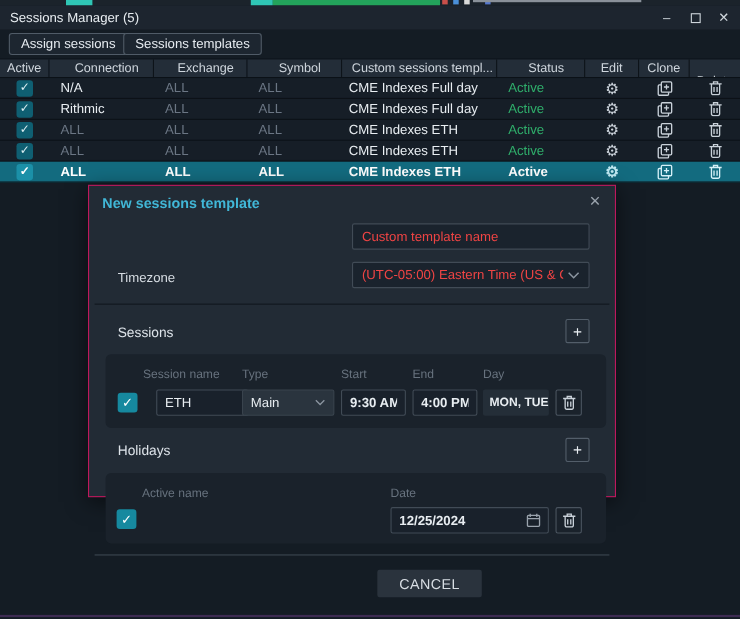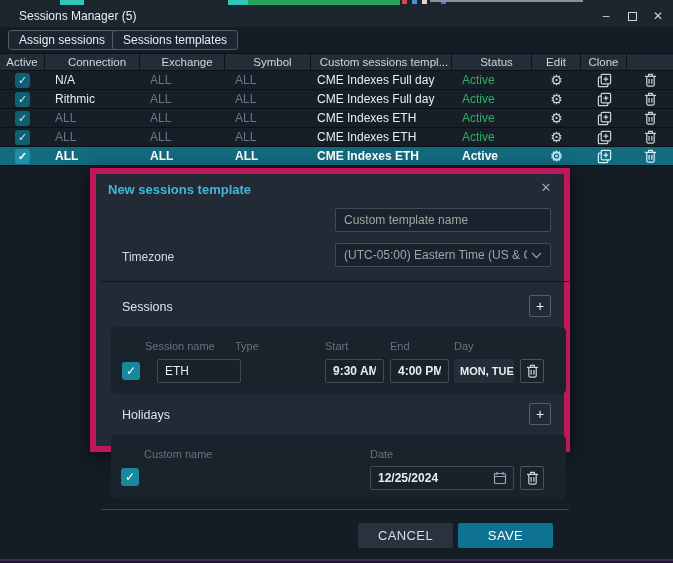--- a/index.html
+++ b/index.html
@@ -22,21 +22,21 @@
   .dot { position:absolute; top:0; width:5px; height:4px; }
   .d1 { left:402px; background:#c94f4a; }
   .d2 { left:412px; background:#4a90d9; }
   .d3 { left:422px; background:#d9d9d9; }
   .d4 { left:441px; background:#5577cc; }
   .gray-line { position:absolute; left:430px; top:0; width:153px; height:2px; background:#8a919a; }
   .bottom-line { position:absolute; left:0; top:559px; width:673px; height:2px; background:#3d2b52; }
 
   
   .titlebar { position:absolute; left:0; top:5px; width:673px; height:22px; background:#1d252f; display:flex; align-items:center; }
-  .title { font-size:12px; color:#e8edf1; padding-left:19px; }
+  .title { font-size:12px; color:#e8edf1; padding-left:9px; }
   .win-controls { position:absolute; right:6px; top:0; height:22px; display:flex; align-items:center; gap:8px; }
   .wc { width:18px; height:18px; display:flex; align-items:center; justify-content:center; color:#cfd6dc; font-size:12px; cursor:default; }
   .wc .max-box { width:9px; height:9px; border:1px solid #cfd6dc; display:block; }
 
   
   .tabs { position:absolute; left:0; top:27px; width:673px; height:26px; background:#141c24; }
   .tab-btn {
     position:absolute; top:3px; height:20px; padding:0 10px;
     background:#1d2630; border:1px solid #505b67; border-radius:3px;
     color:#e6ebf0; font-size:12px; line-height:18px;
@@ -74,29 +74,29 @@
   }
   .trow.selected .checkbox { background:#1b90a8; color:#fff; }
 
   .gear { font-size:14px; color:#ccd3db; line-height:1; }
   .trow.selected .gear { color:#bfe9f2; }
   .icon-svg { stroke:#c9d1d9; fill:none; stroke-width:1.3; }
   .trow.selected .icon-svg { stroke:#d5f0f7; }
 
   
   .modal {
-    position:absolute; left:90px; top:168px; width:480px; height:284px;
-    background:#222b35; border:6px solid #be185d; box-shadow:0 4px 18px rgba(0,0,0,.55);
+    position:absolute; left:80px; top:168px; width:480px; height:284px;
+    background:#222b35; border:1px solid #be185d; box-shadow:0 4px 18px rgba(0,0,0,.55);
   }
   .modal-title { position:absolute; left:12px; top:8px; font-size:13px; font-weight:bold; color:#41b7d7; }
   .modal-close { position:absolute; right:10px; top:6px; font-size:13px; color:#9aa3ad; width:16px; text-align:center; }
   .m-label { position:absolute; font-size:12px; color:#d6dce2; }
   .input, .select {
     position:absolute; height:24px; background:#1a232d; border:1px solid #414b56;
-    color:#a3a3a3; font-size:12px; padding:0 8px; font-family:"Liberation Sans", sans-serif;
+    color:#ef4444; font-size:12px; padding:0 8px; font-family:"Liberation Sans", sans-serif;
     border-radius:2px; outline:none; overflow:hidden; white-space:nowrap;
   }
   .select { display:flex; align-items:center; }
   .select .sel-text { flex:1; overflow:hidden; white-space:nowrap; }
   .chev { flex:0 0 auto; margin-left:4px; }
   .divider { position:absolute; left:5px; width:468px; height:1px; background:#11171e; }
   .divider.light { background:#3c4650; }
   .section-label { position:absolute; left:26px; font-size:12.5px; color:#dde3e9; }
   .plus-btn {
     position:absolute; left:433px; width:22px; height:22px;
@@ -346,35 +346,41 @@
       <div class="p-head" style="left:34px; top:13px;">Session name</div>
       <div class="p-head" style="left:124px; top:13px;">Type</div>
       <div class="p-head" style="left:214px; top:13px;">Start</div>
       <div class="p-head" style="left:279px; top:13px;">End</div>
       <div class="p-head" style="left:343px; top:13px;">Day</div>
 
       <span class="m-check" style="left:11px; top:35px;">
           <span>✓</span>
         </span>
       <input class="p-input" style="left: 34px; top: 32px; width: 84px; margin-left: 12px;" value="ETH">
+      <div class="p-select" style="left:124px; top:32px; width:84px;">
+        <span class="sel-text" style="flex:1;">Main</span>
+        <svg class="chev" width="10" height="6" viewBox="0 0 11 7">
+            <polyline points="1,1 5.5,5.5 10,1" fill="none" stroke="#8b95a0" stroke-width="1.4"></polyline>
+          </svg>
+      </div>
       <input class="p-input" style="left: 214px; top: 32px; width: 59px; font-weight: bold;" value="9:30 AM">
       <input class="p-input" style="left: 279px; top: 32px; width: 59px; font-weight: bold;" value="4:00 PM">
       <div class="day-box" style="left:343px; top:32px; width:60px;">MON, TUE,</div>
       <button class="p-trash" style="left:409px; top:32px;">
         <svg class="icon-svg" width="13" height="14" viewBox="0 0 14 15">
             <path d="M1 3.5h12M5 3.5v-2h4v2M3 3.5v9a1.5 1.5 0 001.5 1.5h5A1.5 1.5 0 0011 12.5v-9M5.5 6.5v5M8.5 6.5v5"></path>
           </svg>
       </button>
     </div>
 
     <div class="section-label" style="top:234px;">Holidays</div>
     <button class="plus-btn" style="top:229px;">+</button>
 
     <div class="panel" style="top:261px; height:64px;">
-      <div class="p-head" style="left:33px; top:13px;">Custom name</div>
+      <div class="p-head" style="left:33px; top:13px;">Active name</div>
       <div class="p-head" style="left:259px; top:13px;">Date</div>
 
       <span class="m-check" style="left:10px; top:33px;">
           <span>✓</span>
         </span>
       <div class="date-wrap" style="left:259px; top:31px; width:144px;">
         <input value="12/25/2024" style="">
         <svg width="14" height="14" viewBox="0 0 14 14">
             <rect x="1.5" y="2.5" width="11" height="10" rx="1" fill="none" stroke="#9aa3ad" stroke-width="1.2"></rect>
             <path d="M4 1v3M10 1v3M1.5 5.5h11" stroke="#9aa3ad" stroke-width="1.2" fill="none"></path>
@@ -382,17 +388,16 @@
       </div>
       <button class="p-trash" style="left:409px; top:31px;">
         <svg class="icon-svg" width="13" height="14" viewBox="0 0 14 15">
             <path d="M1 3.5h12M5 3.5v-2h4v2M3 3.5v9a1.5 1.5 0 001.5 1.5h5A1.5 1.5 0 0011 12.5v-9M5.5 6.5v5M8.5 6.5v5"></path>
           </svg>
       </button>
     </div>
 
     <div class="divider light" style="top:335px;"></div>
     <button class="btn cancel" style="left:262px; top:349px;">CANCEL</button>
-    <button class="btn save" style="left:362px; top:349px;">SAVE</button>
   </div>
 
   <div class="bottom-line"></div>
 </div>
 
 </body></html>

